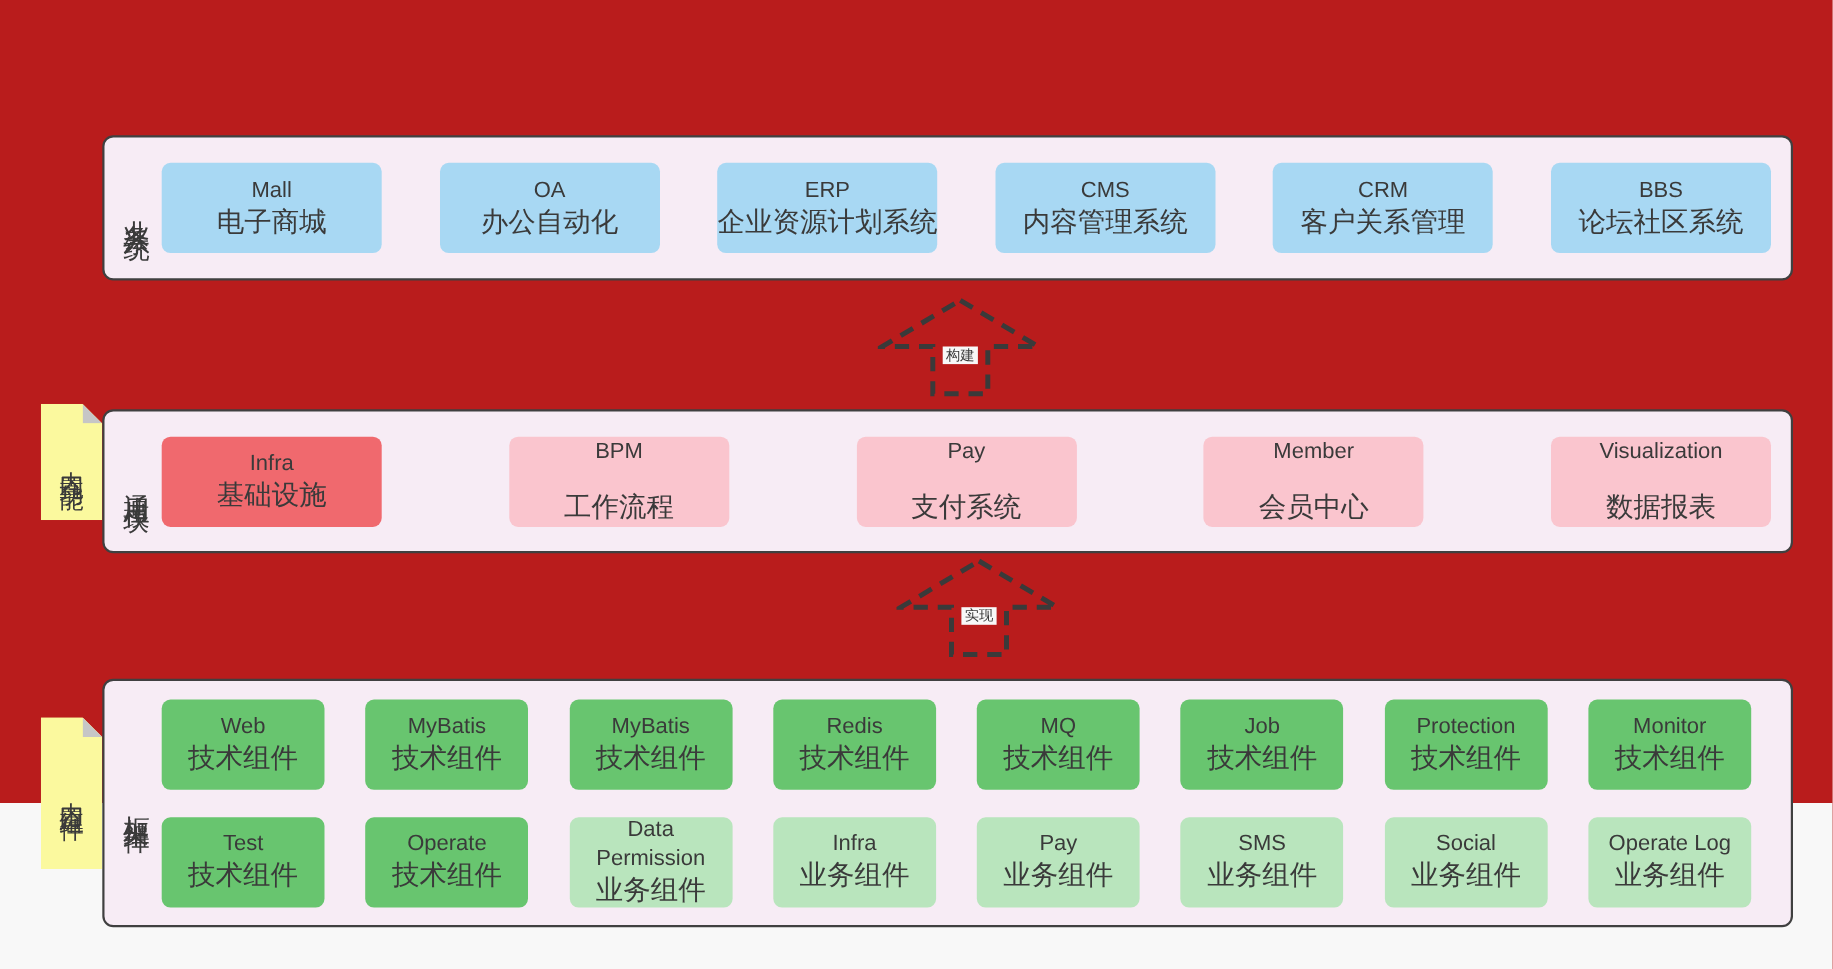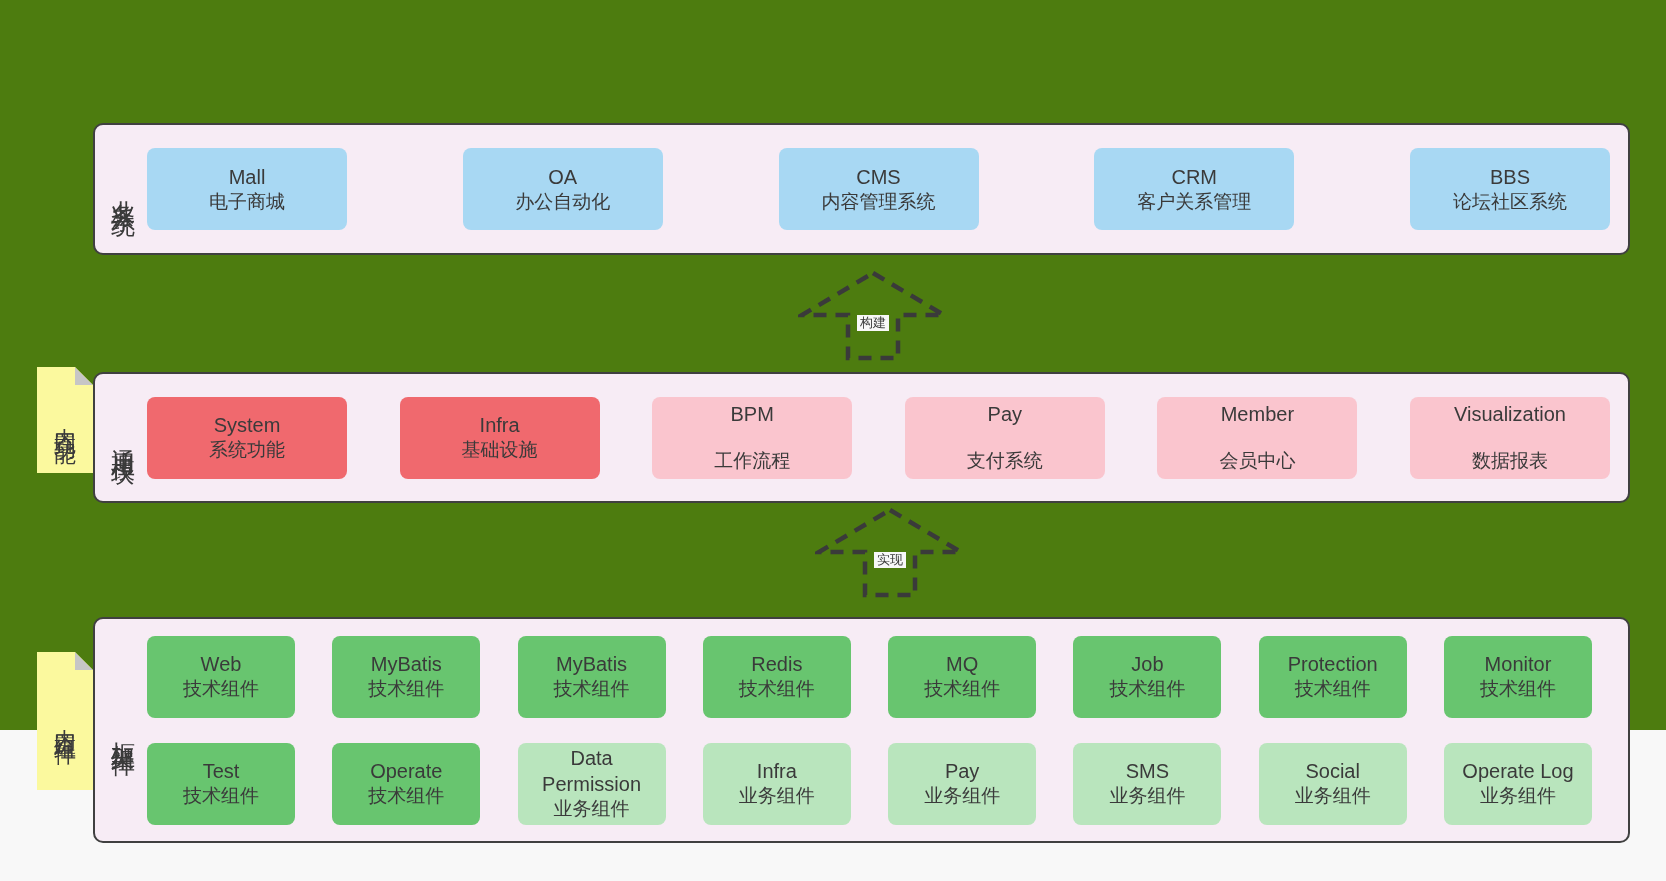--- a/index.html
+++ b/index.html
@@ -3,21 +3,21 @@
 <meta charset="utf-8">
 <style>
   html,body{margin:0;padding:0;}
   body{
     width:1666px;height:881px;
     background:#f8f8f8;
     font-family:"Liberation Sans", sans-serif;
     color:#3a3a3a;
     overflow:hidden;
   }
-  .canvas{position:relative;width:1666px;height:730px;background:#4d7c0f;}
+  .canvas{position:relative;width:1666px;height:730px;background:#b91c1c;}
 
   
   .band{
     position:absolute;left:93px;width:1537px;
     background:#f7ecf5;
     border:2px solid #404040;
     border-radius:10px;
     box-sizing:border-box;
     display:flex;align-items:center;
     z-index:2;
@@ -49,21 +49,21 @@
   
   .box{
     height:82px;border-radius:8px;
     display:flex;flex-direction:column;justify-content:center;align-items:center;
     text-align:center;color:#3a3a3a;
     box-sizing:border-box;
   }
   .w6{width:200px;}
   .w8{width:148px;padding:0 10px;}
   .box .t{font-size:20px;line-height:1.3;}
-  .box .s{font-size:19px;line-height:1.3;}
+  .box .s{font-size:25px;line-height:1.3;}
   .blue{background:#a8d8f3;}
   .red{background:#f0696e;}
   .pink{background:#fac5ce;gap:22px;}
   .green{background:#68c56f;}
   .lightgreen{background:#b9e5bd;}
 
   
   .note{
     position:absolute;left:37px;width:56px;
     background:#fbf99e;
@@ -109,20 +109,24 @@
     <div class="box-row">
       <div class="box w6 blue">
         <div class="t">Mall</div>
         <div class="s">电子商城</div>
       </div>
       <div class="box w6 blue">
         <div class="t">OA</div>
         <div class="s">办公自动化</div>
       </div>
       <div class="box w6 blue">
+        <div class="t">ERP</div>
+        <div class="s">企业资源计划系统</div>
+      </div>
+      <div class="box w6 blue">
         <div class="t">CMS</div>
         <div class="s">内容管理系统</div>
       </div>
       <div class="box w6 blue">
         <div class="t">CRM</div>
         <div class="s">客户关系管理</div>
       </div>
       <div class="box w6 blue">
         <div class="t">BBS</div>
         <div class="s">论坛社区系统</div>
@@ -139,24 +143,20 @@
 
   <div class="note" id="note-functions">
     <span class="fold"></span>
     <span class="txt">内置功能</span>
   </div>
 
   <div class="band" id="band-modules">
     <div class="band-label">通用模块</div>
     <div class="box-row">
       <div class="box w6 red">
-        <div class="t">System</div>
-        <div class="s">系统功能</div>
-      </div>
-      <div class="box w6 red">
         <div class="t">Infra</div>
         <div class="s">基础设施</div>
       </div>
       <div class="box w6 pink">
         <div class="t">BPM</div>
         <div class="s">工作流程</div>
       </div>
       <div class="box w6 pink">
         <div class="t">Pay</div>
         <div class="s">支付系统</div>

